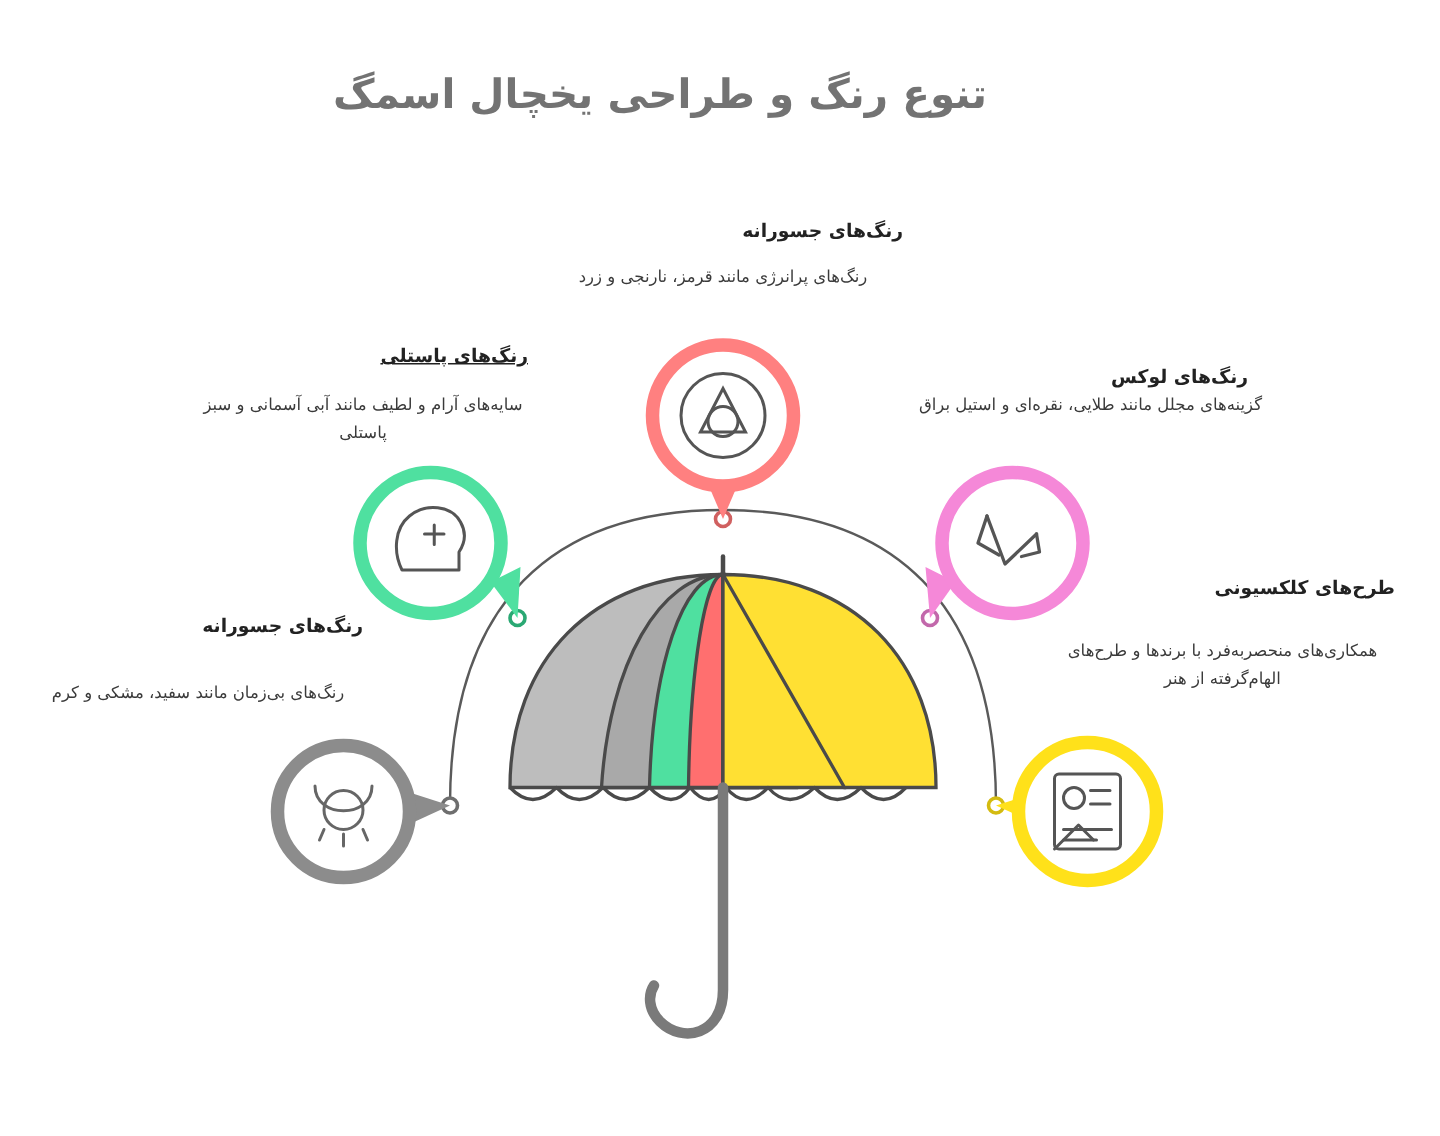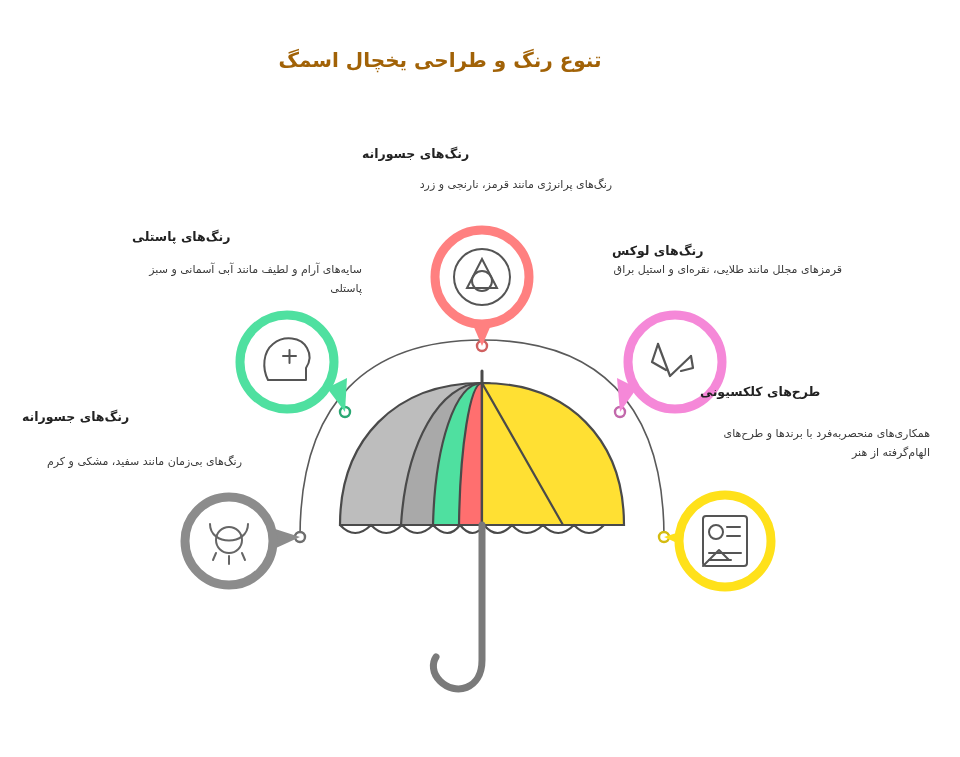--- a/index.html
+++ b/index.html
@@ -22,37 +22,38 @@
     width: 960px;
     height: 757px;
   }
 
   .title {
     position: absolute;
     top: 48px;
     left: 0;
     width: 880px;
     text-align: center;
-    font-size: 20px;
+    font-size: 27px;
     font-weight: bold;
-    color: #a16207;
+    color: #737373;
     letter-spacing: 0;
   }
 
   .node-label {
     position: absolute;
-    text-align: left;
+    text-align: right;
     font-size: 12.5px;
     font-weight: bold;
     color: #222222;
     line-height: 1.5;
   }
 
   .node-desc {
     position: absolute;
+    text-align: center;
     font-size: 11px;
     color: #3a3a3a;
     line-height: 1.75;
   }
 
   svg.bg {
     position: absolute;
     top: 0;
     left: 0;
     pointer-events: none;
@@ -147,23 +148,23 @@
       <circle cx="716" cy="532" r="7"></circle>
       <path d="M727,527 h13 M727,536 h13 M709,553 h32 M709,560 h22"></path>
       <path d="M703,566 l16,-16 l10,10"></path>
     </g>
   </g>
 </svg>
 
 <div class="node-label" style="top:145px; left:362px; width:240px;">رنگ‌های جسورانه</div>
 <div class="node-desc" style="top:175px; left:352px; width:260px;">رنگ‌های پرانرژی مانند قرمز، نارنجی و زرد</div>
 
-<div class="node-label" style="top:228px; left:132px; width:220px;">رنگ‌های پاستلی</div>
+<div class="node-label" style="top:228px; left:132px; width:220px;text-decoration:underline;">رنگ‌های پاستلی</div>
 <div class="node-desc" style="top:260px; left:122px; width:240px;">سایه‌های آرام و لطیف مانند آبی آسمانی و سبز پاستلی</div>
 
 <div class="node-label" style="top:242px; left:612px; width:220px;">رنگ‌های لوکس</div>
-<div class="node-desc" style="top:260px; left:612px; width:230px;">قرمز‌های مجلل مانند طلایی، نقره‌ای و استیل براق</div>
+<div class="node-desc" style="top:260px; left:612px; width:230px;">گزینه‌های مجلل مانند طلایی، نقره‌ای و استیل براق</div>
 
 <div class="node-label" style="top:408px; left:22px; width:220px;">رنگ‌های جسورانه</div>
 <div class="node-desc" style="top:452px; left:22px; width:220px;">رنگ‌های بی‌زمان مانند سفید، مشکی و کرم</div>
 
 <div class="node-label" style="top:383px; left:700px; width:230px;">طرح‌های کلکسیونی</div>
 <div class="node-desc" style="top:424px; left:700px; width:230px;">همکاری‌های منحصربه‌فرد با برندها و طرح‌های الهام‌گرفته از هنر</div>
 
 </body></html>

